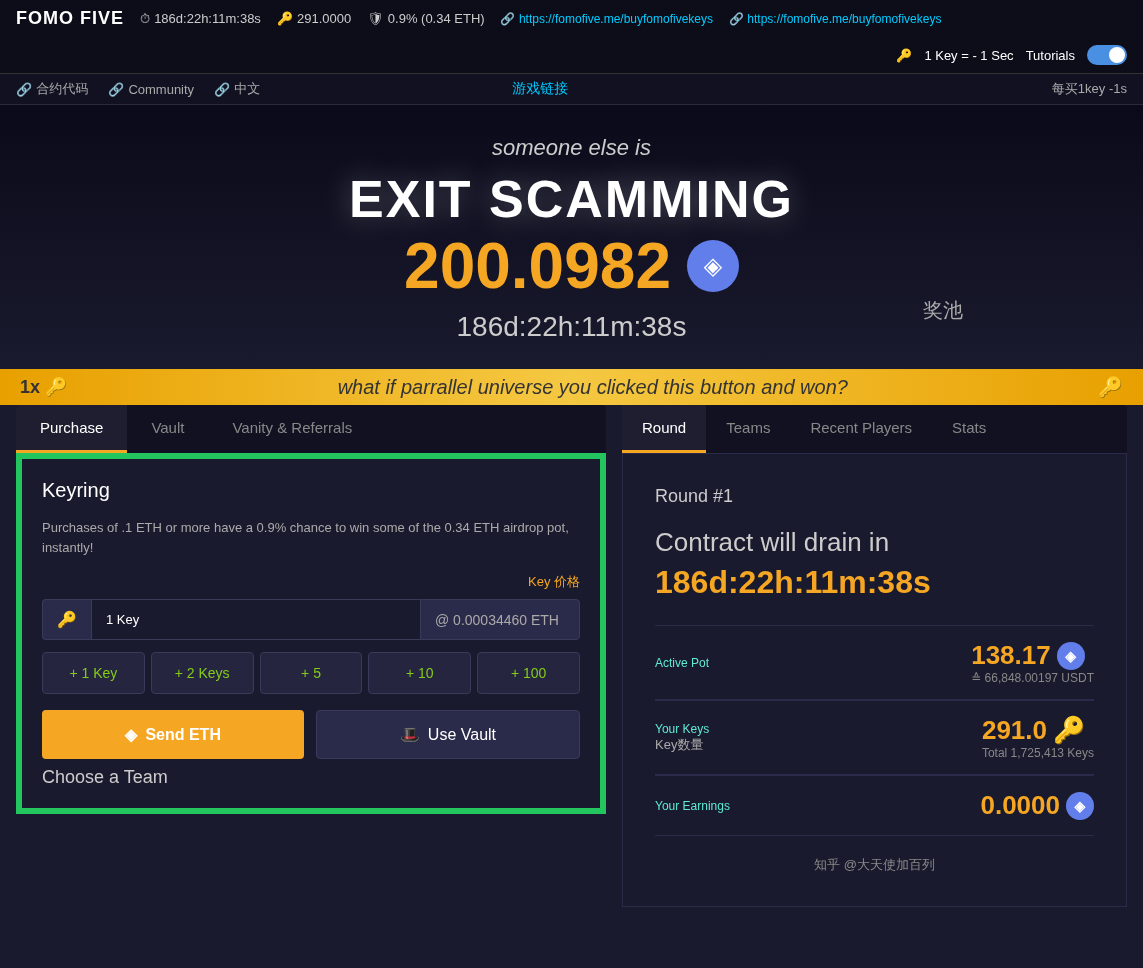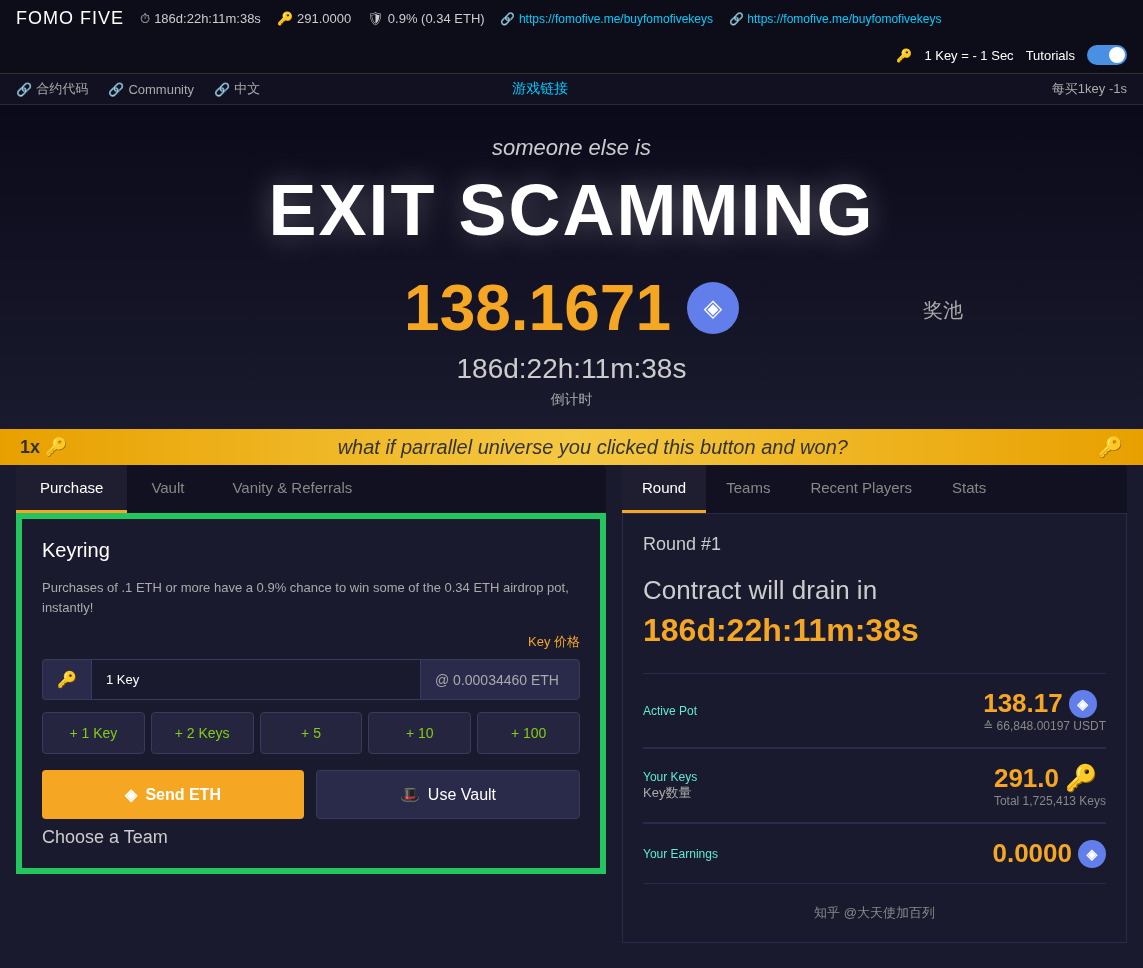--- a/index.html
+++ b/index.html
@@ -16,21 +16,21 @@
       background: #0d0d1a;
       padding: 8px 16px;
       display: flex;
       align-items: center;
       gap: 16px;
       flex-wrap: wrap;
       border-bottom: 1px solid #333;
     }
     .header-logo {
       font-size: 18px;
-      font-weight: normal;
+      font-weight: bold;
       color: #fff;
       letter-spacing: 1px;
     }
     .header-stat {
       display: flex;
       align-items: center;
       gap: 4px;
       font-size: 13px;
       color: #ccc;
     }
@@ -95,26 +95,25 @@
       padding: 30px 20px 20px;
       position: relative;
     }
     .hero-sub {
       font-size: 22px;
       color: #ccc;
       font-style: italic;
       margin-bottom: 8px;
     }
     .hero-title {
-      font-size: 72px;
+      font-size: 52px;
       font-weight: 900;
       color: #fff;
       letter-spacing: 2px;
       text-transform: uppercase;
-      margin-bottom: 20px;
       text-shadow: 0 0 30px rgba(255,255,255,0.3);
     }
     .hero-amount {
       display: flex;
       align-items: center;
       justify-content: center;
       gap: 16px;
       margin-bottom: 8px;
     }
     .hero-eth {
@@ -316,21 +315,21 @@
       color: #888;
       border-bottom: 3px solid transparent;
     }
     .right-tab.active {
       color: #fff;
       background: #1e1e30;
       border-bottom: 3px solid #f5a623;
     }
     .right-content {
       background: #1a1a2e;
-      padding: 20px;
+      padding: 32px;
       border: 1px solid #2a2a4a;
       min-height: 380px;
     }
     .round-label {
       font-size: 18px;
       color: #ccc;
       margin-bottom: 20px;
     }
     .drain-box {
       text-align: left;
@@ -499,26 +498,25 @@
     <span>中文</span>
   </a>
   <span class="game-link-center">游戏链接</span>
   <div class="sub-header-right">每买1key -1s</div>
 </div>
 
 <div class="hero">
   <div class="hero-sub">someone else is</div>
   <div class="hero-title">EXIT SCAMMING</div>
   <div class="hero-amount">
-    <span class="hero-eth">138.1671</span>
+    <span class="hero-eth">200.0982</span>
     <span class="eth-symbol-lg">◈</span>
   </div>
   <div class="hero-pool-label">奖池</div>
   <div class="hero-countdown">186d:22h:11m:38s</div>
-  <div style="color:#aaa;font-size:14px;text-align:center;">倒计时</div>
 </div>
 
 <div class="banner-bar">
   <div class="banner-bar-left">
     <span>1x</span>
     <span> 🔑</span>
   </div>
   <div class="banner-bar-text">what if parrallel universe you clicked this button and won?</div>
   <div class="banner-bar-icon">🔑</div>
 </div>

